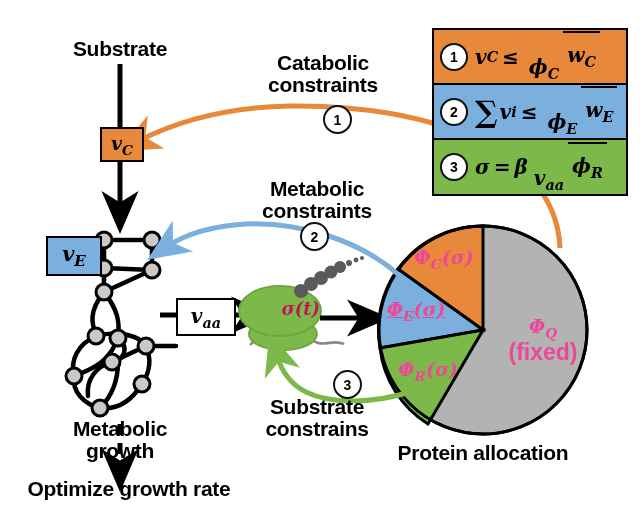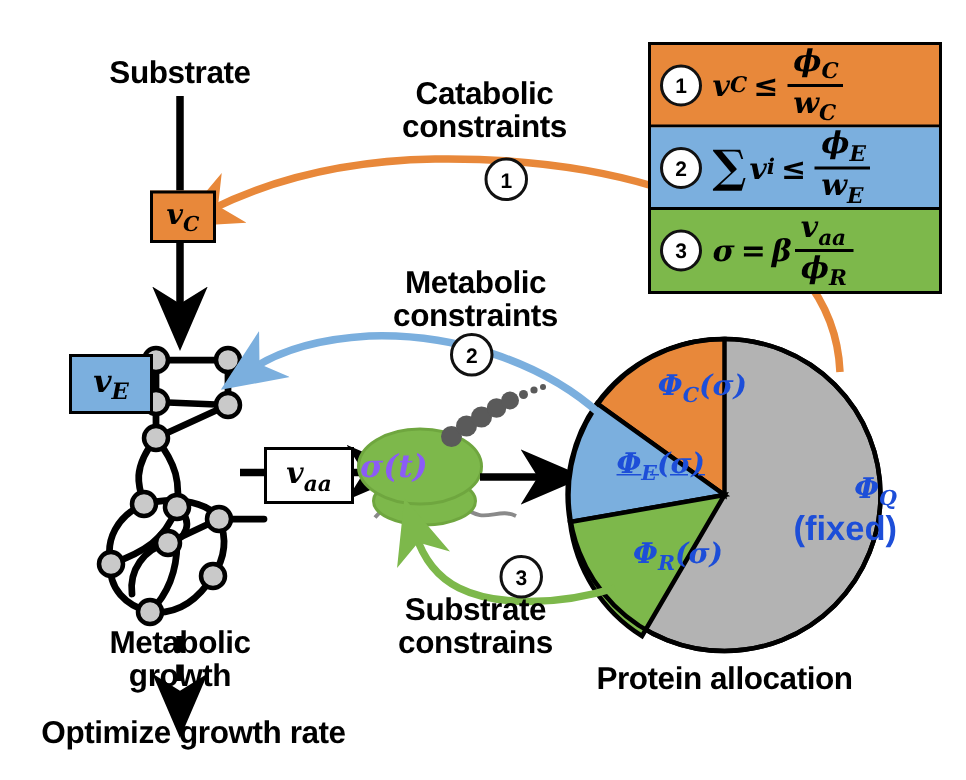--- a/index.html
+++ b/index.html
@@ -20,33 +20,33 @@
 
   
   #eqpanel{position:absolute;left:432px;top:28px;width:196px;border:2px solid #000;box-sizing:border-box;}
   .eqrow{display:flex;align-items:center;border-bottom:2px solid #000;box-sizing:border-box;padding:3px 4px 3px 6px;}
   .eqrow:last-child{border-bottom:none;}
   .eqnum{flex:0 0 auto;width:24px;height:24px;border-radius:50%;background:#fff;border:2px solid #111;
          display:flex;align-items:center;justify-content:center;font-size:14px;font-weight:bold;
          font-family:"Liberation Sans",sans-serif;margin-right:7px;}
   .eqbody{flex:1 1 auto;display:flex;align-items:center;justify-content:flex-start;
           font-family:"DejaVu Serif",serif;font-weight:bold;font-style:italic;font-size:20px;white-space:nowrap;}
-  .frac{display:inline-flex;flex-direction:column;align-items:flex-start;vertical-align:middle;margin:0 2px;}
+  .frac{display:inline-flex;flex-direction:row;align-items:flex-end;vertical-align:middle;margin:0 2px;}
   .frac .num{padding:0 4px;line-height:1.05;}
-  .frac .den{padding:0 4px;line-height:1.05;border-top:2px solid #000;}
+  .frac .den{padding:12px 4px;line-height:1.05;border-top:2px solid #000;}
   .op{margin:0 4px;font-style:normal;}
   .sum{font-size:30px;font-style:normal;font-family:"DejaVu Serif",serif;margin-right:2px;line-height:0.8;}
   .sub{font-size:0.72em;vertical-align:sub;}
 
   
   .stepmark{position:absolute;width:25px;height:25px;border-radius:50%;background:#fff;border:2px solid #111;
             display:flex;align-items:center;justify-content:center;font-size:14px;font-weight:bold;}
 
-  .pielab{position:absolute;font-family:"DejaVu Serif",serif;font-weight:bold;font-size:19px;text-align:right;
-          line-height:1.05;color:#1d4ed8;}
+  .pielab{position:absolute;font-family:"DejaVu Serif",serif;font-weight:bold;font-size:19px;text-align:center;
+          line-height:1.05;color:#ec4899;}
   .pielab .it{font-style:italic;}
 </style>
 </head>
 <body>
 
 <div id="stage">
 
   <svg id="canvas" viewBox="0 0 644 520">
     <defs>
       <marker id="arrBlack" markerWidth="9" markerHeight="9" refX="4.2" refY="4.2" orient="auto">
@@ -191,22 +191,22 @@
       <span>v</span><span class="sub">E</span>
     </span>
   </div>
 
   <div class="vbox" style="left:176px;top:298px;width:56px;height:34px;background:#FFFFFF;">
     <span class="math" style="font-size:20px;">
       <span>v</span><span class="sub">aa</span>
     </span>
   </div>
 
-  <div style="position:absolute;left:240px;top:298px;width:80px;text-align:left;
-              font-family:'DejaVu Serif',serif;font-style:italic;font-weight:bold;font-size:21px;color:#8b5cf6;">σ(t)</div>
+  <div style="position:absolute;left:240px;top:298px;width:80px;text-align:right;
+              font-family:'DejaVu Serif',serif;font-style:italic;font-weight:bold;font-size:18px;color:#be185d;">σ(t)</div>
 
   <div class="pielab" style="left:390px;top:248px;width:108px;">
     <span class="it">Φ</span><span class="sub it">C</span><span class="it">(σ)</span>
   </div>
 
   <div class="pielab" style="left:362px;top:300px;width:108px;text-decoration:underline;">
     <span class="it">Φ</span><span class="sub it">E</span><span class="it">(σ)</span>
   </div>
 
   <div class="pielab" style="left:374px;top:360px;width:108px;">

